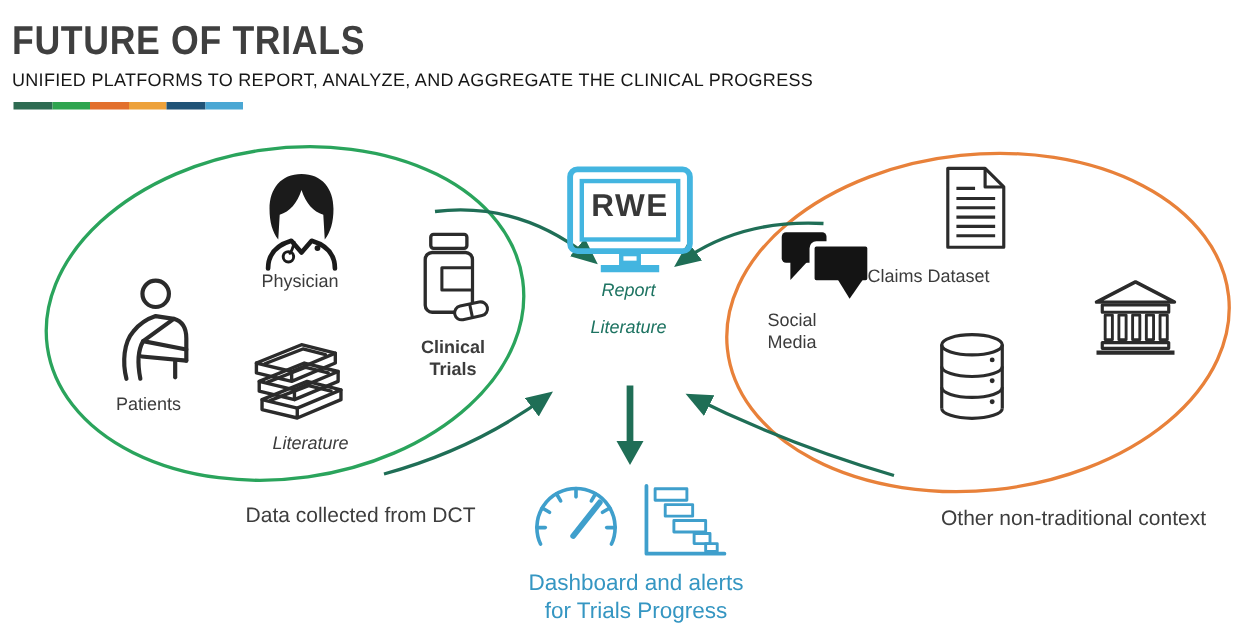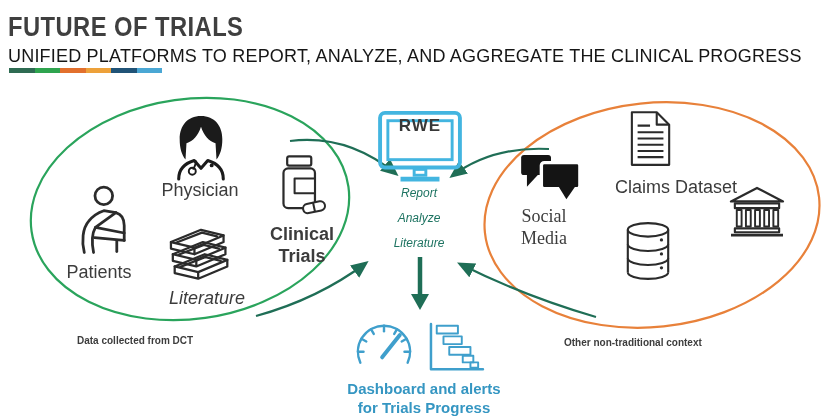--- a/index.html
+++ b/index.html
@@ -1,33 +1,33 @@
 <!DOCTYPE html>
 <html><head>
 <meta charset="utf-8">
 <style>
   html,body{margin:0;padding:0;background:#fff;}
   .canvas{position:relative;width:827px;height:420px;background:#ffffff;overflow:hidden;
           font-family:"Liberation Sans",sans-serif;}
   .abs{position:absolute;}
   .title{left:8px;top:12px;font-size:27px;font-weight:800;color:#3f3f3f;
          transform:scaleX(0.88);transform-origin:left center;white-space:nowrap;letter-spacing:0.5px;}
-  .subtitle{left:8px;top:46px;font-size:18px;color:#161616;white-space:nowrap;letter-spacing:0.2px;}
+  .subtitle{left:8px;top:46px;font-size:12px;color:#161616;white-space:nowrap;letter-spacing:0.2px;}
   .accent-bar{left:9px;top:68px;width:153px;height:5px;display:flex;}
   .accent-bar span{flex:1;height:100%;}
   .s1{background:#2e6b52;} .s2{background:#2fa44f;} .s3{background:#e2702d;}
   .s4{background:#eda13a;} .s5{background:#205377;} .s6{background:#4aa7d4;}
   .bg{left:0;top:0;}
-  .lbl{font-size:18px;color:#3c3c3c;text-align:center;line-height:1.22;}
-  .cap{font-weight:bold;font-size:10px;color:#3d3d3d;text-align:left;}
-  .rwe{left:377px;top:116px;width:86px;text-align:center;font-size:17px;font-weight:bold;
+  .lbl{font-size:12px;color:#3c3c3c;text-align:center;line-height:1.22;}
+  .cap{font-weight:normal;font-size:14px;color:#3d3d3d;text-align:right;}
+  .rwe{left:377px;top:126px;width:86px;text-align:center;font-size:21px;font-weight:bold;
        color:#383838;letter-spacing:1px;}
   .steps{left:339px;top:181px;width:160px;text-align:center;font-style:italic;
          font-size:12px;line-height:25px;color:#1d7361;font-weight:500;}
-  .dash-cap{left:324px;top:379px;width:200px;text-align:center;font-weight:bold;
+  .dash-cap{left:324px;top:379px;width:200px;text-align:center;font-weight:normal;
             font-size:15px;line-height:19px;color:#3596c2;}
   .icon{position:absolute;}
   svg{display:block;overflow:visible;}
 </style>
 </head>
 <body>
 
 <div class="canvas">
 
   <div class="abs title">FUTURE OF TRIALS</div>
@@ -124,21 +124,20 @@
         <rect x="11" y="11" width="66" height="40" stroke-width="3"></rect>
         <rect x="38" y="61" width="12" height="6" stroke-width="3"></rect>
         <line x1="24" y1="71" x2="64" y2="71" stroke-width="5"></line>
       </g>
     </svg>
   </div>
   <div class="abs rwe">RWE</div>
 
   <div class="abs steps">
     <div>Report</div>
-    <div>Analyze</div>
     <div>Literature</div>
   </div>
 
   <div class="icon" style="left:519px;top:152px;">
     <svg width="64" height="52" viewBox="0 0 66 54">
       <rect x="2" y="3" width="31" height="21" rx="3" fill="#141414"></rect>
       <polygon points="8,23 8,36 20,23" fill="#141414"></polygon>
       <rect x="23" y="11" width="40" height="27" rx="3" fill="#141414" stroke="#fff" stroke-width="3.5"></rect>
       <polygon points="41,36 58,36 49,49" fill="#141414"></polygon>
     </svg>
@@ -212,22 +211,22 @@
         <rect x="46" y="43" width="8" height="5.5" stroke-width="2"></rect>
       </g>
     </svg>
   </div>
 
   <div class="abs lbl" style="left:160px;top:180px;width:80px;">Physician</div>
   <div class="abs lbl" style="left:59px;top:262px;width:80px;">Patients</div>
   <div class="abs lbl" style="left:167px;top:288px;width:80px;font-style:italic;">Literature</div>
   <div class="abs lbl" style="left:267px;top:224px;width:70px;font-weight:bold;">Clinical Trials</div>
 
-  <div class="abs lbl" style="left:512px;top:206px;width:64px;font-family:Liberation Serif, serif;">Social Media</div>
-  <div class="abs lbl" style="left:614px;top:177px;width:124px;">Claims Dataset</div>
+  <div class="abs lbl" style="left:496px;top:206px;width:64px;">Social Media</div>
+  <div class="abs lbl" style="left:557px;top:177px;width:124px;">Claims Dataset</div>
 
   <div class="abs cap" style="left:77px;top:335px;width:240px;">Data collected from DCT</div>
   <div class="abs cap" style="left:564px;top:337px;width:240px;">Other non-traditional context</div>
 
   <div class="abs dash-cap">
     <div>Dashboard and alerts</div>
     <div>for Trials Progress</div>
   </div>
 
 </div>

